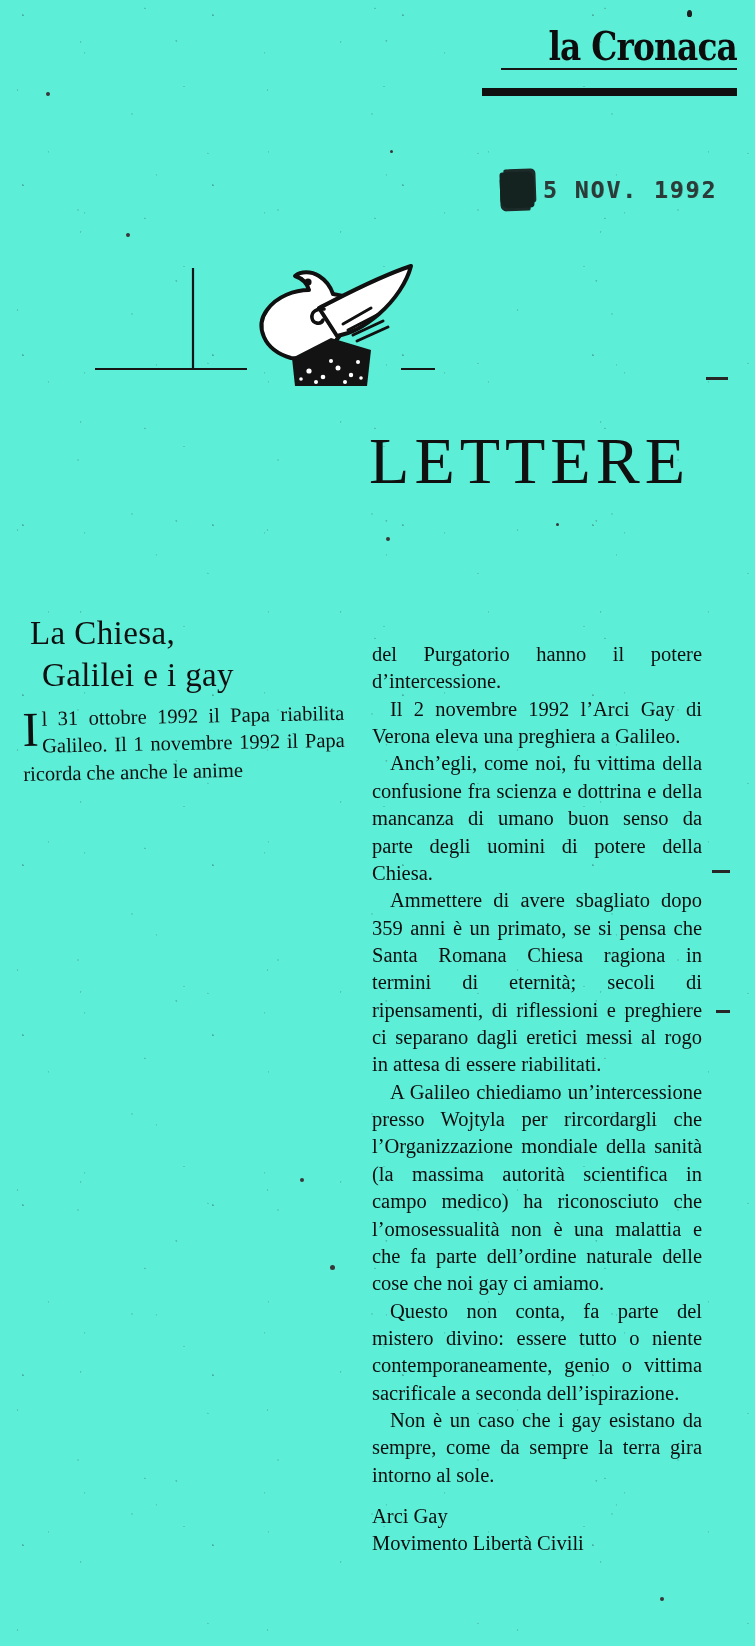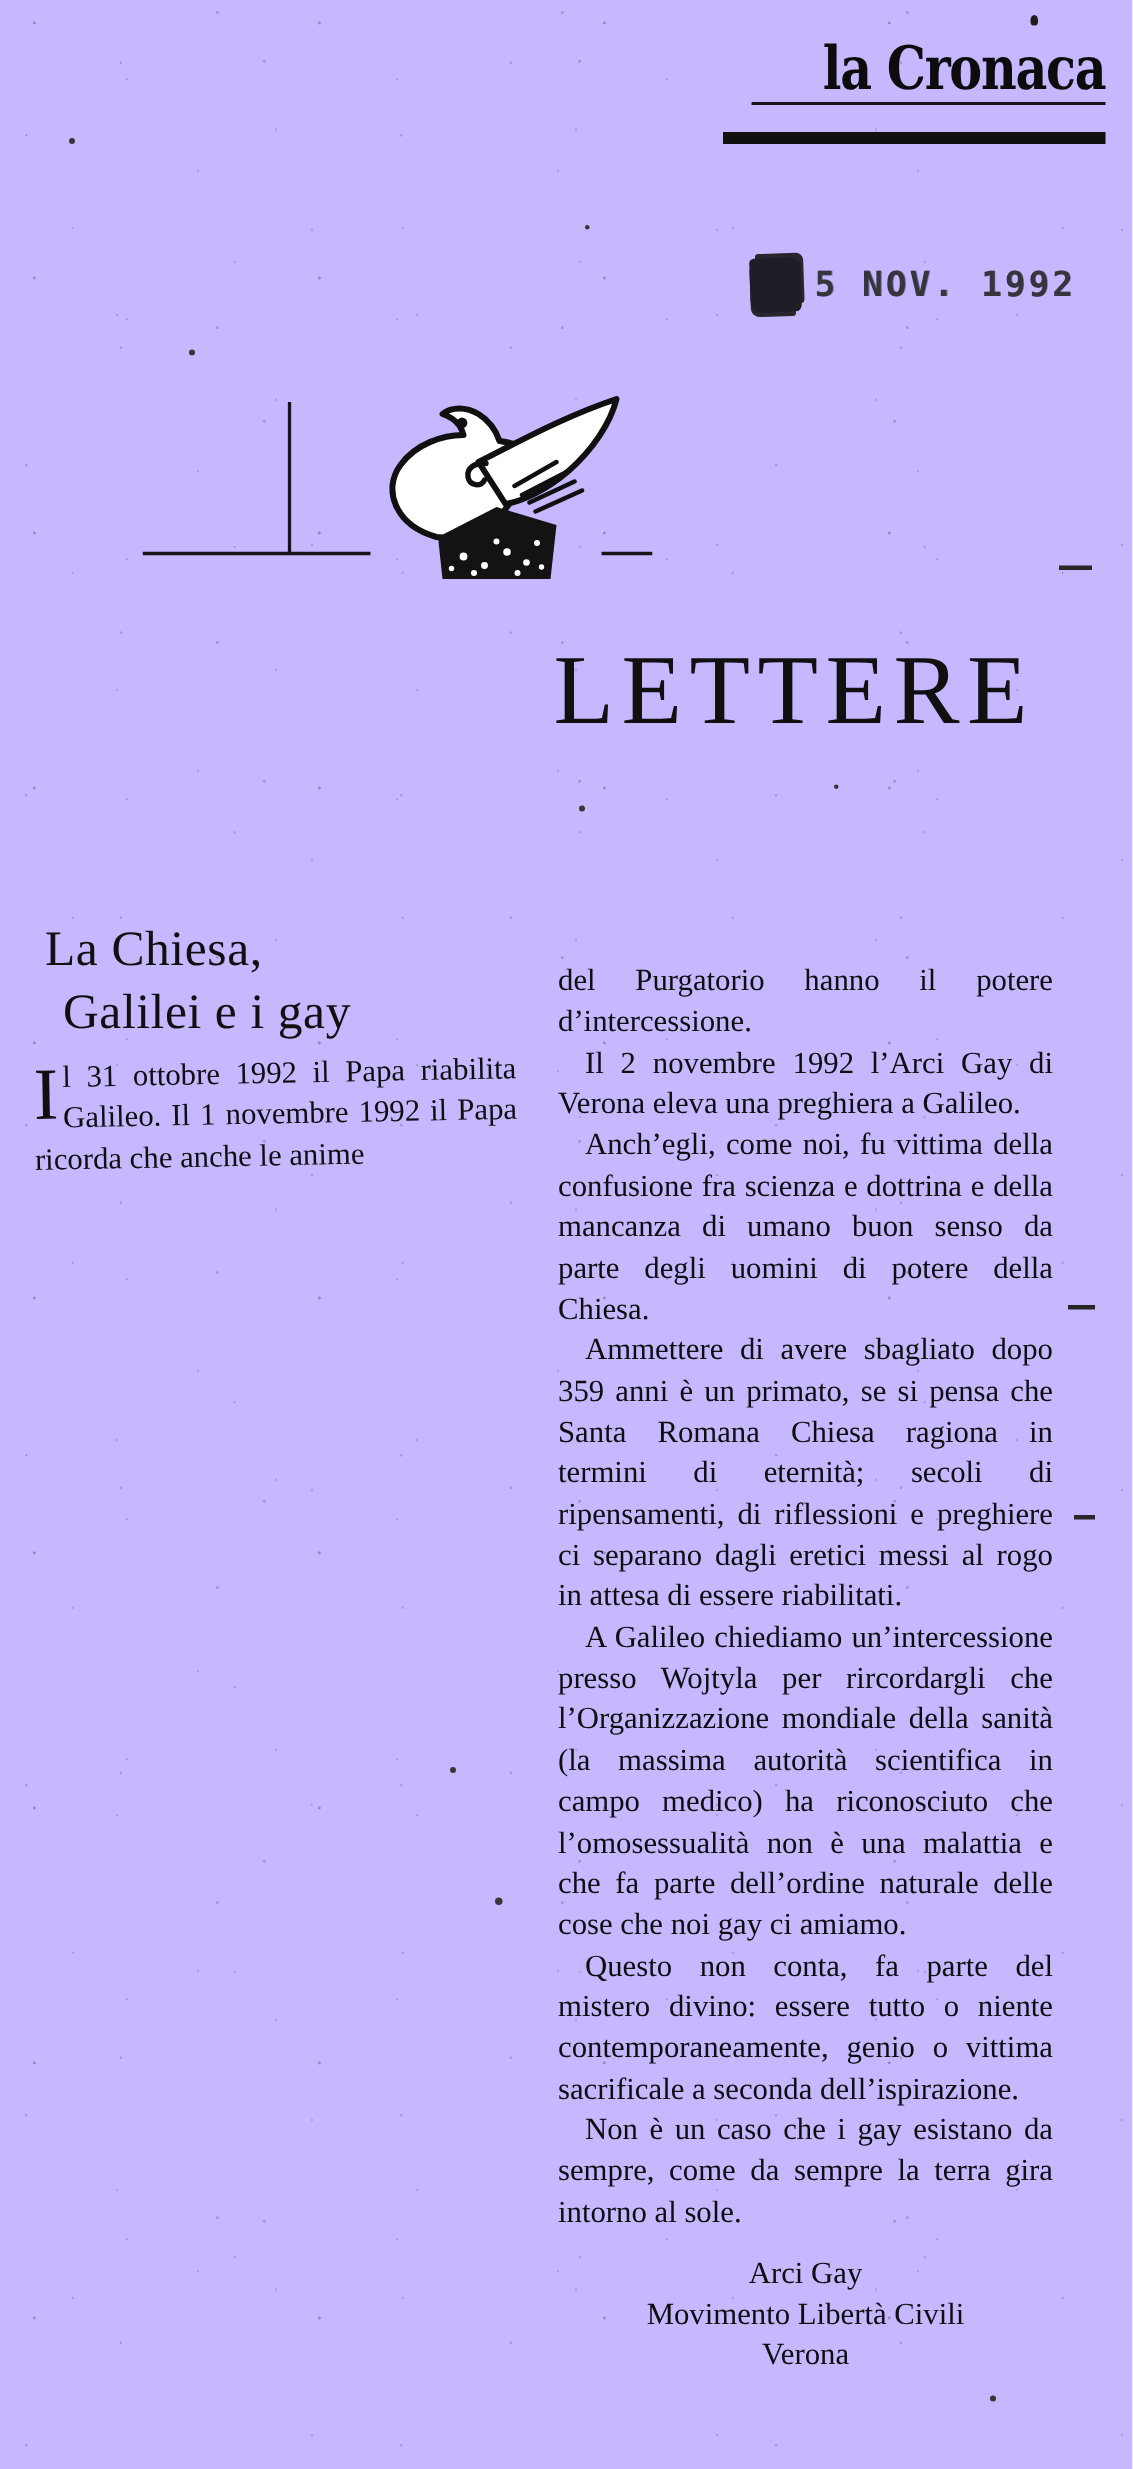--- a/index.html
+++ b/index.html
@@ -7,21 +7,21 @@
     padding: 0;
     background: #ffffff;
   }
   body {
     font-family: "Liberation Serif", serif;
   }
   .clipping {
     position: relative;
     width: 755px;
     height: 1646px;
-    background: #c4b5fd;
+    background: #5eead4;
     overflow: hidden;
     filter: contrast(1.04);
   }
   
   .grain {
     position: absolute;
     inset: 0;
     pointer-events: none;
     opacity: .55;
     background-image:
@@ -185,21 +185,21 @@
     color: #121212;
     text-align: justify;
     text-indent: 18px;
     margin: 0;
     hyphens: manual;
   }
   .col-right .body-par:first-child { text-indent: 0; margin-top: 41px; }
 
   .signoff {
     margin-top: 14px;
-    text-align: center;
+    text-align: left;
     font-size: 20.5px;
     line-height: 1.32;
     color: #121212;
   }
   .signoff span { display: block; }
 
   
   .edge-tick {
     position: absolute;
     background: #2a2a2a;
@@ -282,21 +282,20 @@
       <p class="body-par">Il 2 novembre 1992 l’Arci Gay di Verona eleva una preghiera a Galileo.</p>
       <p class="body-par">Anch’egli, come noi, fu vittima della confusione fra scienza e dottrina e della mancanza di umano buon senso da parte degli uomini di potere della Chiesa.</p>
       <p class="body-par">Ammettere di avere sbagliato dopo 359 anni è un primato, se si pensa che Santa Romana Chiesa ragiona in termini di eternità; secoli di ripensamenti, di riflessioni e preghiere ci separano dagli eretici messi al rogo in attesa di essere riabilitati.</p>
       <p class="body-par">A Galileo chiediamo un’intercessione presso Wojtyla per rircordargli che l’Organizzazione mondiale della sanità (la massima autorità scientifica in campo medico) ha riconosciuto che l’omosessualità non è una malattia e che fa parte dell’ordine naturale delle cose che noi gay ci amiamo.</p>
       <p class="body-par">Questo non conta, fa parte del mistero divino: essere tutto o niente contemporaneamente, genio o vittima sacrificale a seconda dell’ispirazione.</p>
       <p class="body-par">Non è un caso che i gay esistano da sempre, come da sempre la terra gira intorno al sole.</p>
 
       <div class="signoff">
         <span>Arci Gay</span>
         <span>Movimento Libertà Civili</span>
-        <span>Verona</span>
       </div>
     </div>
   </div>
 
   <div class="edge-tick" style="left:712px; top:870px; width:18px; height:3px;"></div>
   <div class="edge-tick" style="left:716px; top:1010px; width:14px; height:3px;"></div>
   <div class="edge-tick" style="left:706px; top:377px; width:22px; height:3px;"></div>
   <div class="speck" style="left:46px;top:92px;width:4px;height:4px;"></div>
   <div class="speck" style="left:390px;top:150px;width:3px;height:3px;"></div>
   <div class="speck" style="left:300px;top:1178px;width:4px;height:4px;"></div>

